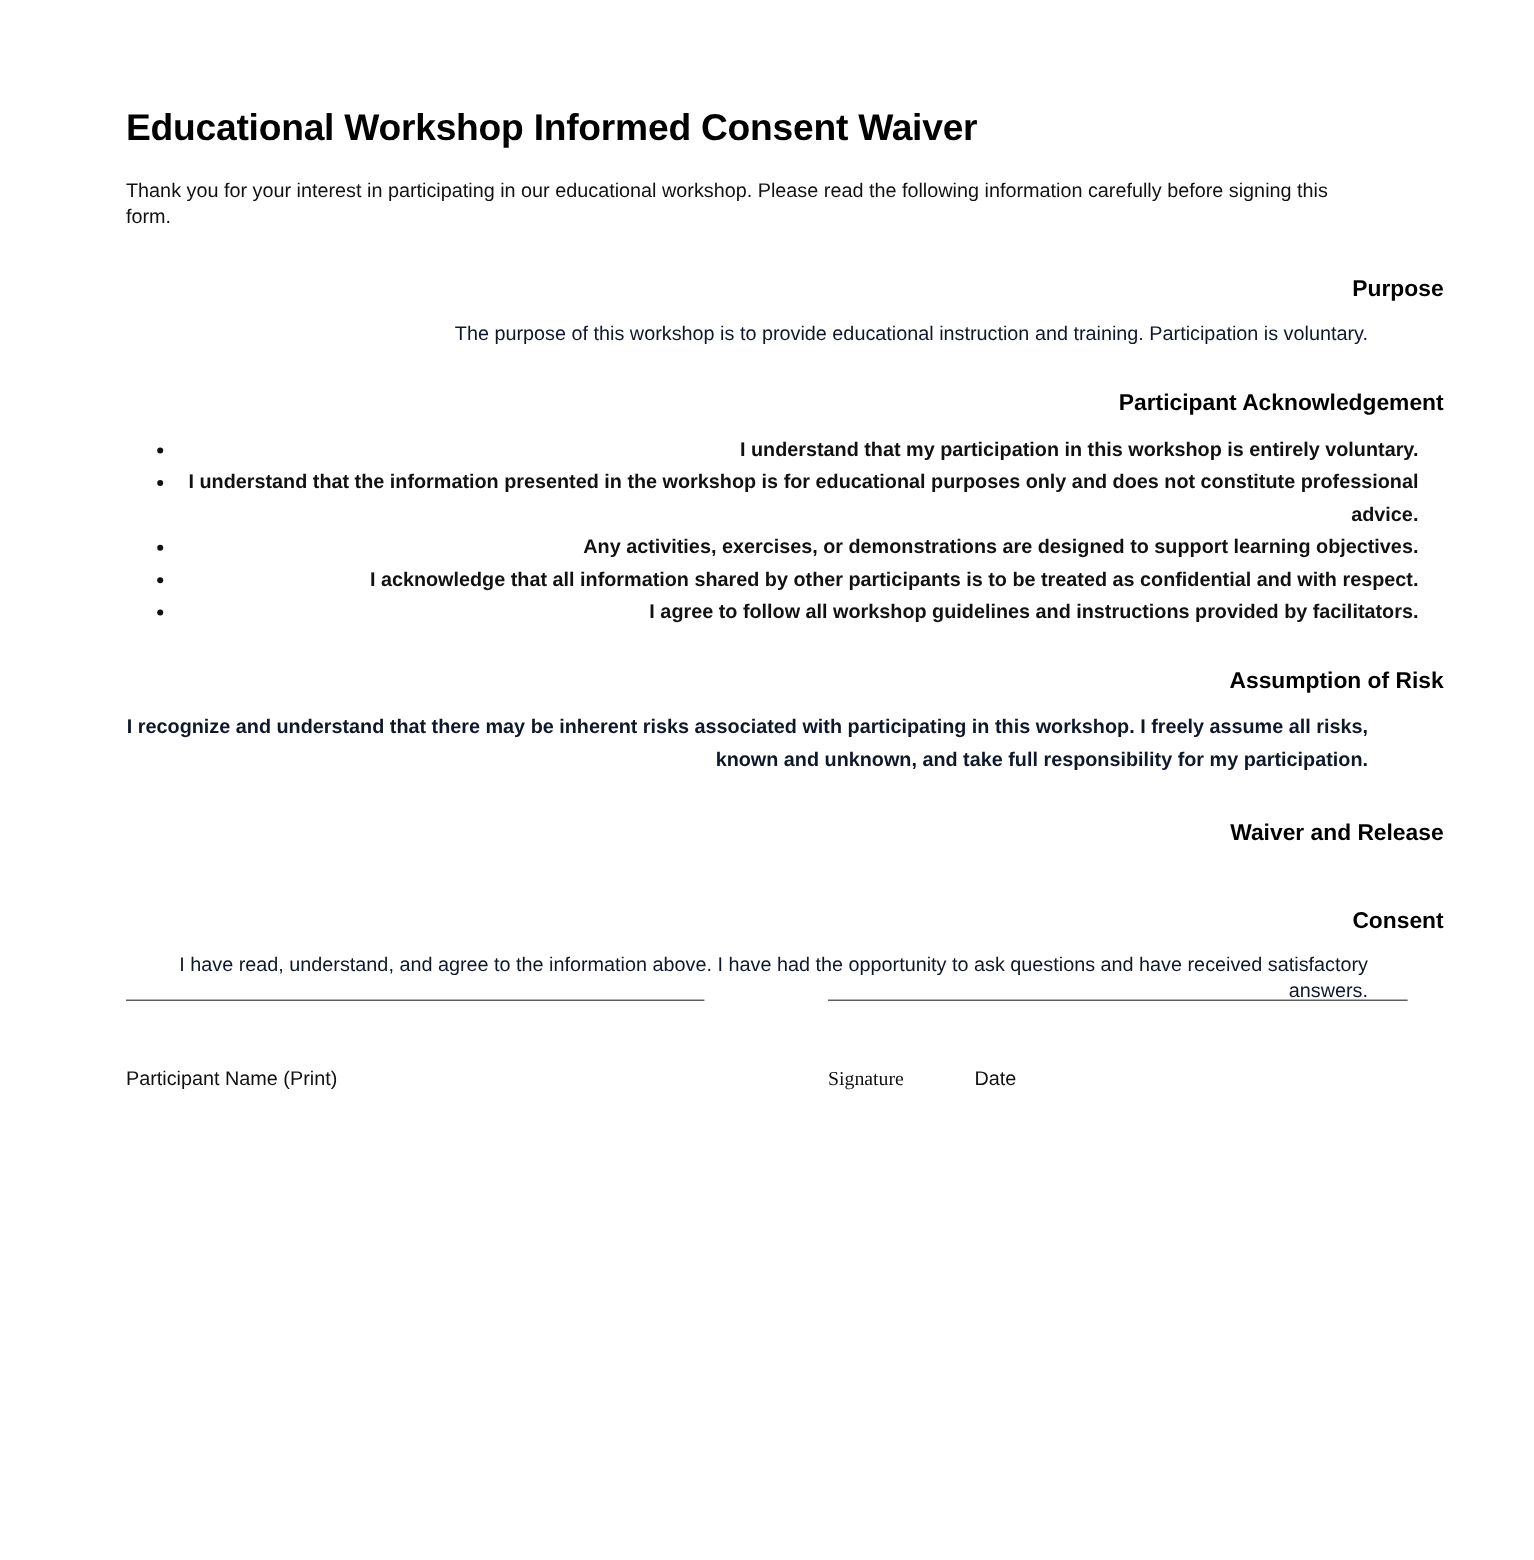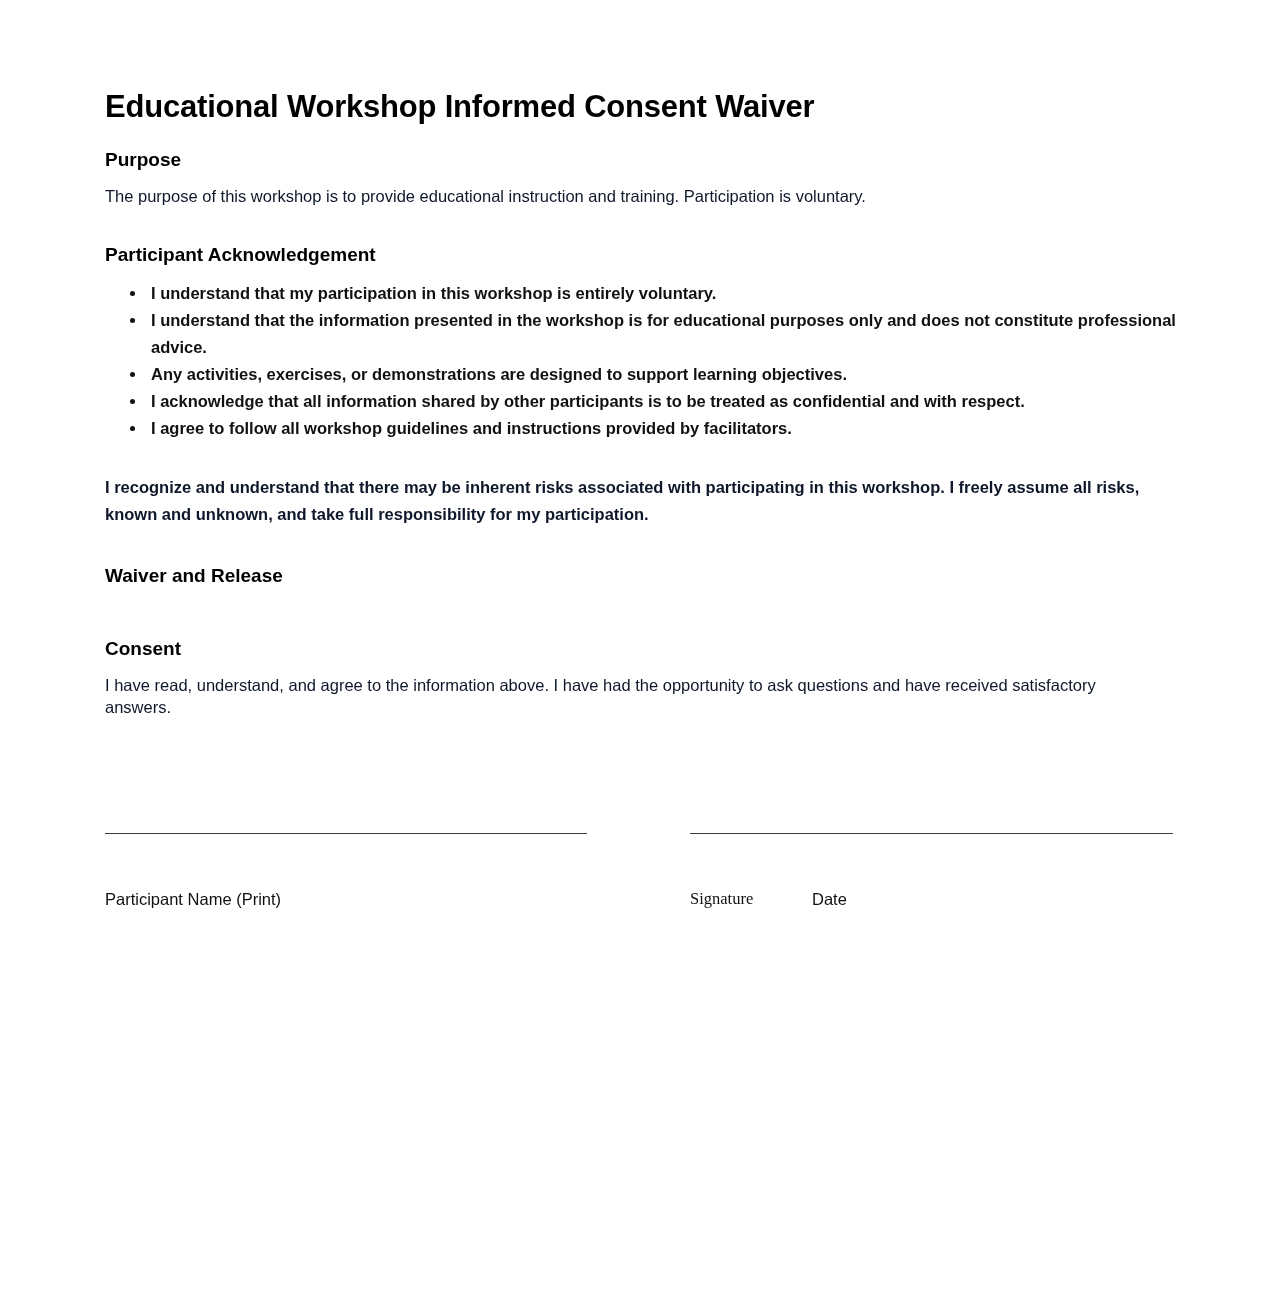--- a/index.html
+++ b/index.html
@@ -33,20 +33,21 @@
   }
   .intro-paragraph {
     font-size: 16.5px;
     line-height: 22px;
     margin: 0 0 38px 0;
     color: #111;
     max-width: 1035px;
   }
   .section {
     margin: 0 0 0 0;
+    text-align: right;
   }
   .section-heading {
     font-size: 19px;
     font-weight: bold;
     line-height: 24px;
     margin: 0 0 13px 0;
     color: #000;
   }
   .body-paragraph {
     font-size: 16.5px;
@@ -113,40 +114,42 @@
   .sig-label.signature { left: 585px; font-family: Liberation Serif, serif; }
   .sig-label.date      { left: 707px; }
 </style>
 </head>
 <body>
 
 <div class="page">
 
   <h1 class="doc-title">Educational Workshop Informed Consent Waiver</h1>
 
+  <p class="intro-paragraph">Thank you for your interest in participating in our educational workshop. Please read the following information carefully before signing this form.</p>
 
   <div class="section">
     <h2 class="section-heading">Purpose</h2>
     <p class="body-paragraph">The purpose of this workshop is to provide educational instruction and training. Participation is voluntary.</p>
   </div>
   <div class="gap-after-section"></div>
 
   <div class="section">
     <h2 class="section-heading">Participant Acknowledgement</h2>
     <ul class="ack-list">
       <li>I understand that my participation in this workshop is entirely voluntary.</li>
       <li>I understand that the information presented in the workshop is for educational purposes only and does not constitute professional advice.</li>
       <li>Any activities, exercises, or demonstrations are designed to support learning objectives.</li>
       <li>I acknowledge that all information shared by other participants is to be treated as confidential and with respect.</li>
       <li>I agree to follow all workshop guidelines and instructions provided by facilitators.</li>
     </ul>
   </div>
   <div class="gap-after-list"></div>
 
   <div class="section">
+    <h2 class="section-heading">Assumption of Risk</h2>
     <p class="body-paragraph loose">I recognize and understand that there may be inherent risks associated with participating in this workshop. I freely assume all risks, known and unknown, and take full responsibility for my participation.</p>
   </div>
   <div class="gap-after-section"></div>
 
   <div class="section">
     <h2 class="section-heading">Waiver and Release</h2>
   </div>
   <div class="gap-after-section"></div>
 
   <div class="section">

